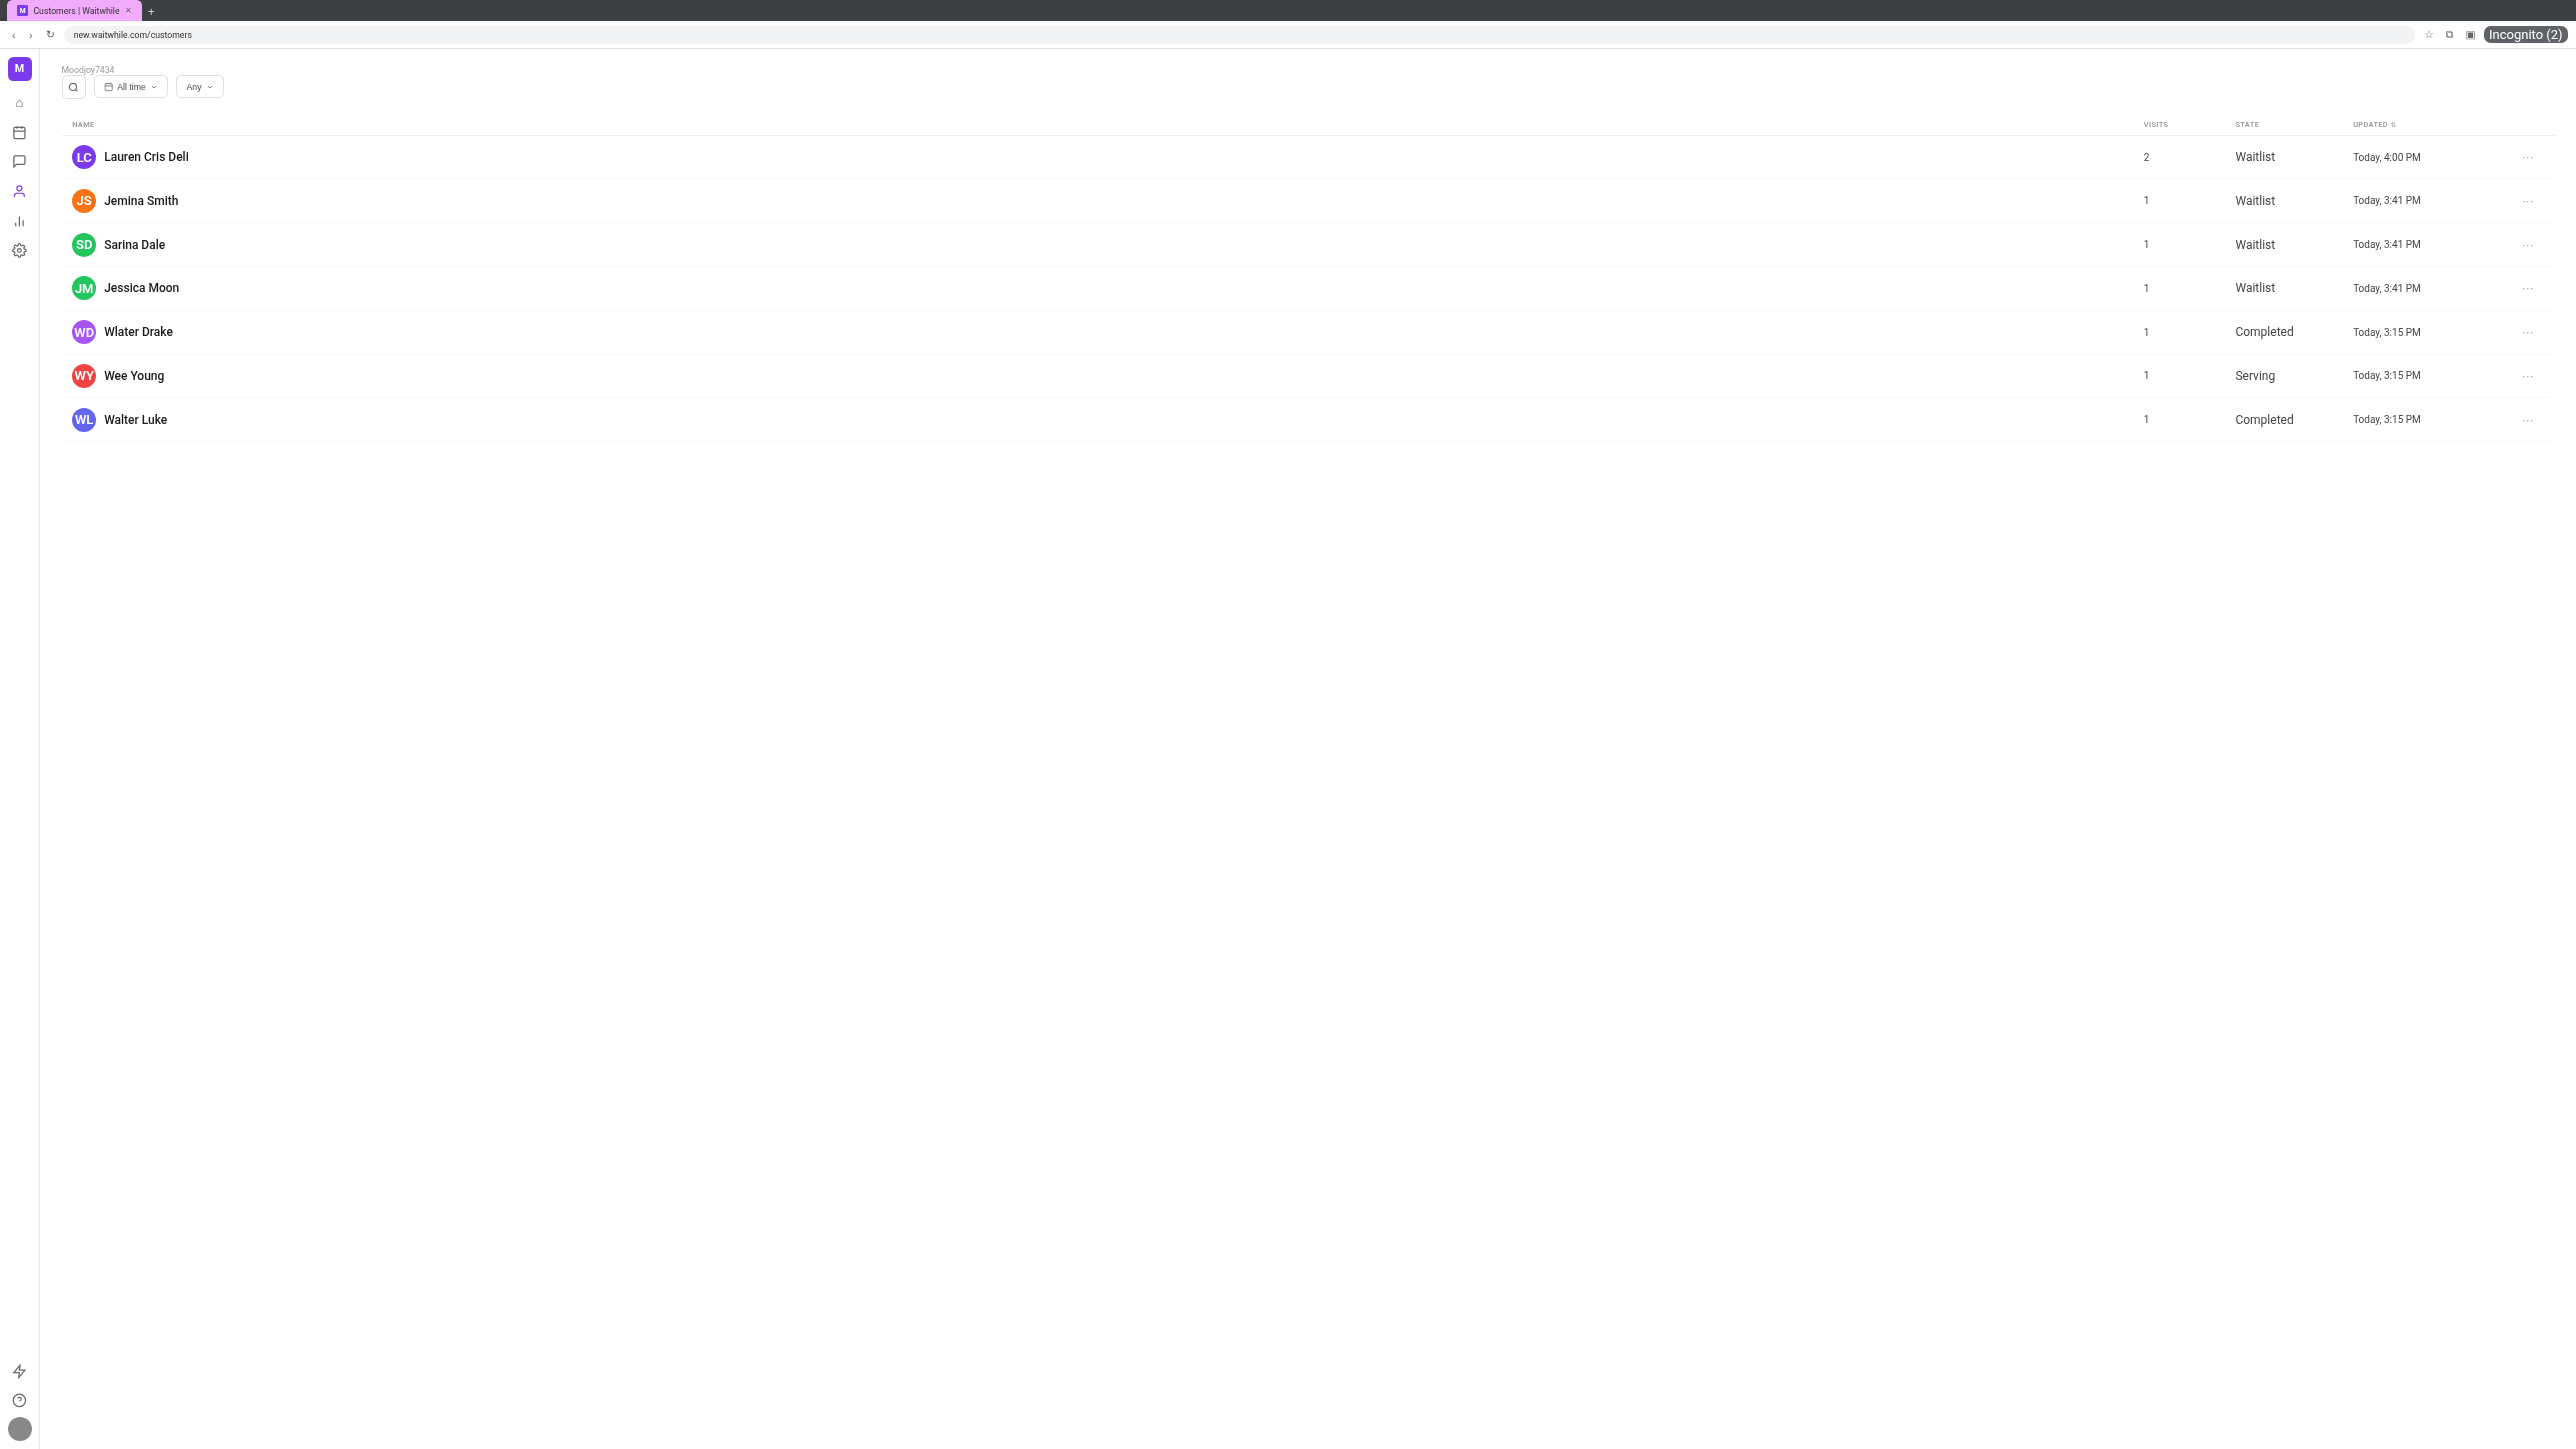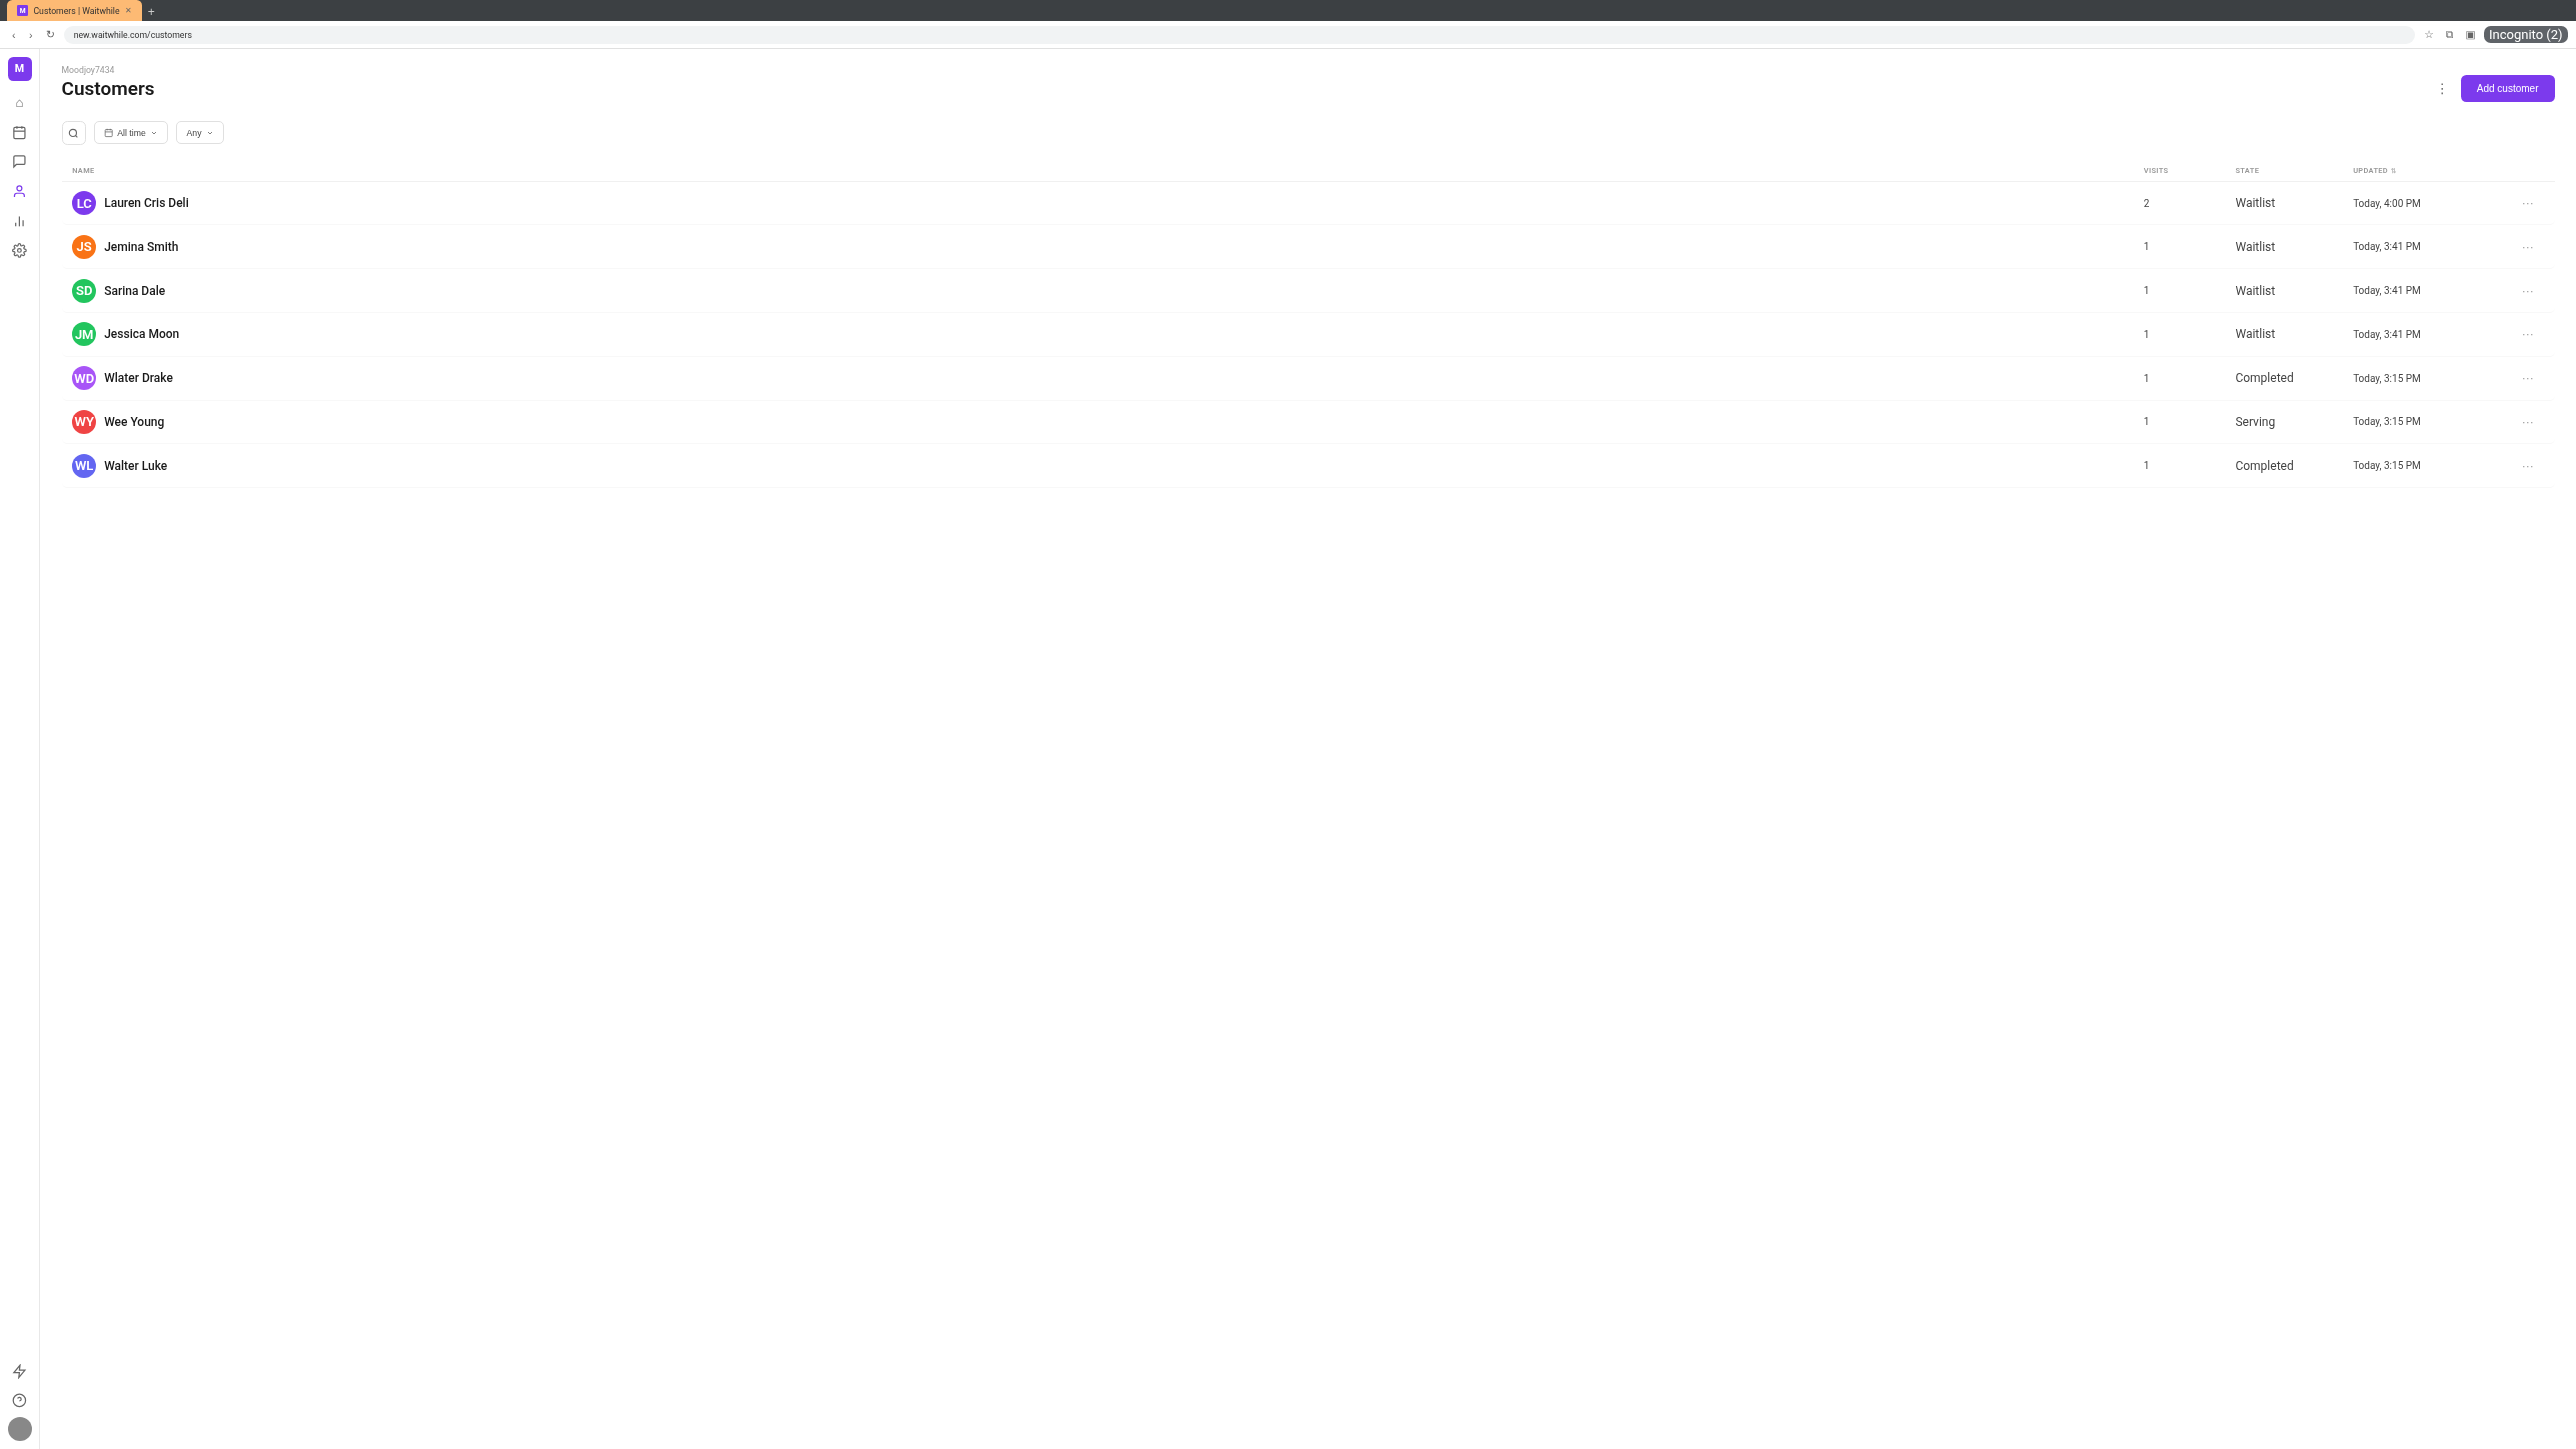--- a/index.html
+++ b/index.html
@@ -1,21 +1,21 @@
 <!DOCTYPE html>
 <html style="font-size:10.7px"><head>
   <meta charset="utf-8">
   <style>
     * { margin: 0; padding: 0; box-sizing: border-box; }
     body { font-family: -apple-system, BlinkMacSystemFont, 'Segoe UI', Roboto, sans-serif; background: #fff; display: flex; flex-direction: column; height: 100vh; overflow: hidden; font-size: 9.4px; }
 
     
     .browser-chrome { background: #3c4043; flex-shrink: 0; }
     .tab-bar { display: flex; align-items: flex-end; padding: 0 6.7px; background: #3c4043; }
-    .tab { display: flex; align-items: center; gap: 5.4px; background: #fdba74; border-radius: 5.4px 5.4px 0 0; padding: 5.4px 10.7px; font-size: 8.7px; color: #333; min-width: 121px; justify-content: center; }
+    .tab { display: flex; align-items: center; gap: 5.4px; background: #f0abfc; border-radius: 5.4px 5.4px 0 0; padding: 5.4px 10.7px; font-size: 8.7px; color: #333; min-width: 121px; justify-content: center; }
     .tab-favicon { width: 10.7px; height: 10.7px; background: #7c3aed; border-radius: 1.3px; display: flex; align-items: center; justify-content: center; color: white; font-size: 6.7px; font-weight: bold; }
     .tab-close { margin-left: auto; color: #666; cursor: pointer; font-size: 8px; }
     .tab-new { background: none; border: none; color: #ccc; font-size: 12px; cursor: pointer; padding: 2.7px 5.4px; }
     .nav-bar { background: #fff; border-bottom: 0.7px solid #e0e0e0; display: flex; align-items: center; padding: 4px 8px; gap: 5.4px; }
     .nav-btn { background: none; border: none; color: #666; cursor: pointer; font-size: 10.7px; padding: 2.7px 4px; border-radius: 2.7px; }
     .address-bar { flex: 1; display: flex; align-items: center; background: #f1f3f4; border-radius: 13.4px; padding: 4px 9.4px; gap: 5.4px; }
     .address-url { font-size: 8.7px; color: #333; }
     .nav-icons { display: flex; gap: 4px; align-items: center; }
     .nav-icon-btn { background: none; border: none; color: #666; cursor: pointer; font-size: 10.7px; padding: 2.7px 4px; }
     .incognito-badge { background: #5f6368; color: white; font-size: 13px; padding: 1.3px 5.4px; border-radius: 6.7px; }
@@ -141,27 +141,20 @@
             <line x1="12" y1="17" x2="12.01" y2="17"></line>
         </svg>
       </div>
       <div class="sidebar-user-avatar" style="background:#888; width:24px; height:24px; border-radius:50%;"></div>
     </div>
   </div>
 
   <div class="main-content">
     <div class="breadcrumb">Moodjoy7434</div>
 
-    <div class="page-header">
-      <h1 class="page-title">Customers</h1>
-      <div class="header-actions">
-        <button class="more-btn">⋮</button>
-        <button class="add-customer-btn">Add customer</button>
-      </div>
-    </div>
 
     <div class="filters-row">
       <div class="filter-search">
         <svg width="10.7" height="10.7" viewBox="0 0 24 24" fill="none" stroke="#666" stroke-width="2.5">
           <circle cx="11" cy="11" r="8"></circle>
             <line x1="21" y1="21" x2="16.65" y2="16.65"></line>
         </svg>
       </div>
       <button class="filter-btn">
         <svg width="9.4" height="9.4" viewBox="0 0 24 24" fill="none" stroke="#666" stroke-width="2">

